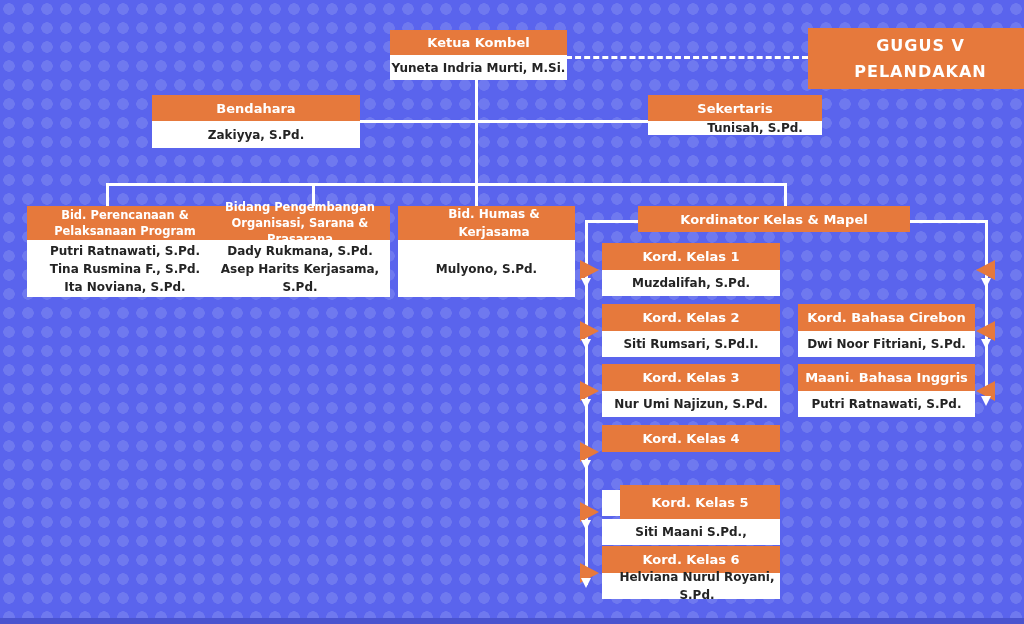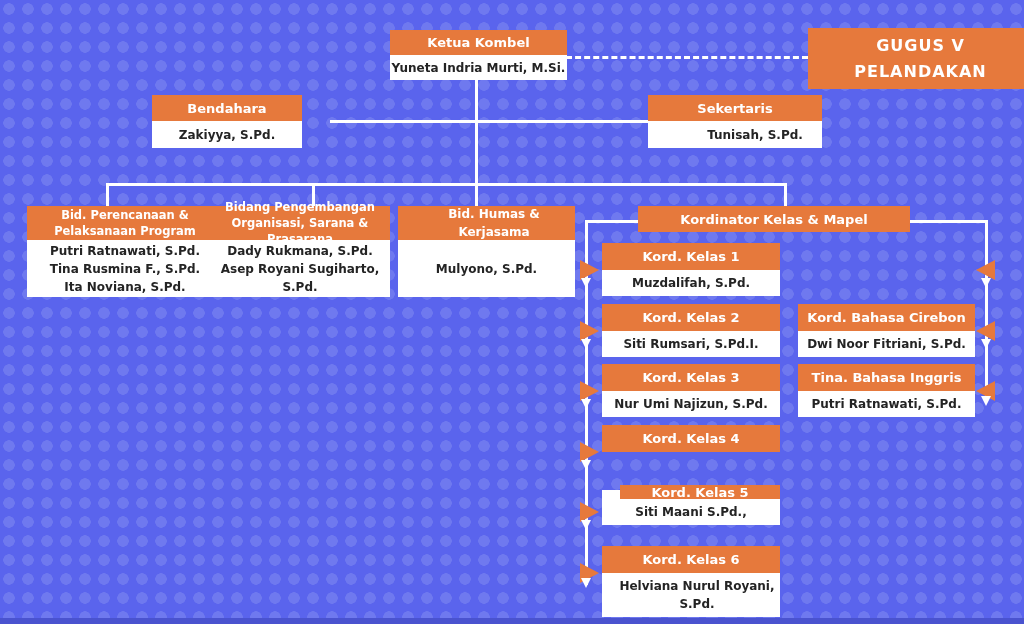--- a/index.html
+++ b/index.html
@@ -52,28 +52,28 @@
   <div class="box" style="left:390px;top:30px;width:177px;">
     <div class="hd fs13" style="height:25px;">Ketua Kombel</div>
     <div class="bd fs12" style="height:25px;">Yuneta Indria Murti, M.Si.</div>
   </div>
 
   <div class="box gugus-box" style="left:808px;top:28px;width:225px;height:61px;">
     <div>GUGUS V</div>
     <div>PELANDAKAN</div>
   </div>
 
-  <div class="box" style="left:152px;top:95px;width:150px;">
+  <div class="box" style="left:152px;top:95px;width:208px;">
     <div class="hd fs13" style="height:26px;">Bendahara</div>
     <div class="bd fs12" style="height:27px;">Zakiyya, S.Pd.</div>
   </div>
 
   <div class="box" style="left:648px;top:95px;width:174px;">
     <div class="hd fs13" style="height:26px;">Sekertaris</div>
-    <div class="bd fs12" style="height:27px;padding-left:40px;">Tunisah, S.Pd.</div>
+    <div class="bd fs12" style="height:14px;padding-left:40px;">Tunisah, S.Pd.</div>
   </div>
 
   <div class="box" style="left:27px;top:206px;width:196px;">
     <div class="hd fs11" style="height:34px;">
       <div>Bid. Perencanaan &amp;</div>
       <div>Pelaksanaan Program</div>
     </div>
     <div class="bd fs12" style="height:57px;">
       <div>Putri Ratnawati, S.Pd.</div>
       <div>Tina Rusmina F., S.Pd.</div>
@@ -81,21 +81,21 @@
     </div>
   </div>
 
   <div class="box" style="left:210px;top:206px;width:180px;">
     <div class="hd fs11" style="height:34px;">
       <div>Bidang Pengembangan</div>
       <div>Organisasi, Sarana &amp; Prasarana</div>
     </div>
     <div class="bd fs12" style="height:57px;">
       <div>Dady Rukmana, S.Pd.</div>
-      <div>Asep Royani Sugiharto, S.Pd.</div>
+      <div>Asep Harits Kerjasama, S.Pd.</div>
     </div>
   </div>
 
   <div class="box" style="left:398px;top:206px;width:177px;">
     <div class="hd fs12" style="height:34px;padding-left:15px;">Bid. Humas &amp; Kerjasama</div>
     <div class="bd fs12" style="height:57px;">
       <div>Mulyono, S.Pd.</div>
     </div>
   </div>
 
@@ -113,34 +113,34 @@
   </div>
   <div class="box" style="left:602px;top:364px;width:178px;">
     <div class="hd fs13" style="height:27px;">Kord. Kelas 3</div>
     <div class="bd fs12" style="height:26px;">Nur Umi Najizun, S.Pd.</div>
   </div>
   <div class="box" style="left:602px;top:425px;width:178px;gap:38px;">
     <div class="hd fs13" style="height:27px;">Kord. Kelas 4</div>
     <div class="bd fs12" style="height:26px;">Ita Noviana, S.Pd.</div>
   </div>
   <div class="box" style="left:602px;top:485px;width:178px;">
-    <div class="hd fs13" style="height:14px;margin-left:18px;">Kord. Kelas 5</div>
+    <div class="hd fs13" style="height:34px;margin-left:18px;">Kord. Kelas 5</div>
     <div class="bd fs12" style="height:26px;">Siti Maani S.Pd.,</div>
   </div>
   <div class="box" style="left:602px;top:546px;width:178px;">
     <div class="hd fs13" style="height:27px;">Kord. Kelas 6</div>
-    <div class="bd fs12" style="height:44px;padding-left:12px;">Helviana Nurul Royani, S.Pd.</div>
+    <div class="bd fs12" style="height:26px;padding-left:12px;">Helviana Nurul Royani, S.Pd.</div>
   </div>
 
   <div class="box" style="left:798px;top:304px;width:177px;">
     <div class="hd fs13" style="height:27px;">Kord. Bahasa Cirebon</div>
     <div class="bd fs12" style="height:26px;">Dwi Noor Fitriani, S.Pd.</div>
   </div>
   <div class="box" style="left:798px;top:364px;width:177px;">
-    <div class="hd fs13" style="height:27px;">Tina. Bahasa Inggris</div>
+    <div class="hd fs13" style="height:27px;">Maani. Bahasa Inggris</div>
     <div class="bd fs12" style="height:26px;">Putri Ratnawati, S.Pd.</div>
   </div>
 
   <div class="arr-r" style="left:580px;top:260px;"></div>
   <div class="arr-r" style="left:580px;top:321px;"></div>
   <div class="arr-r" style="left:580px;top:381px;"></div>
   <div class="arr-r" style="left:580px;top:442px;"></div>
   <div class="arr-r" style="left:580px;top:502px;"></div>
   <div class="arr-r" style="left:580px;top:563px;"></div>
 

